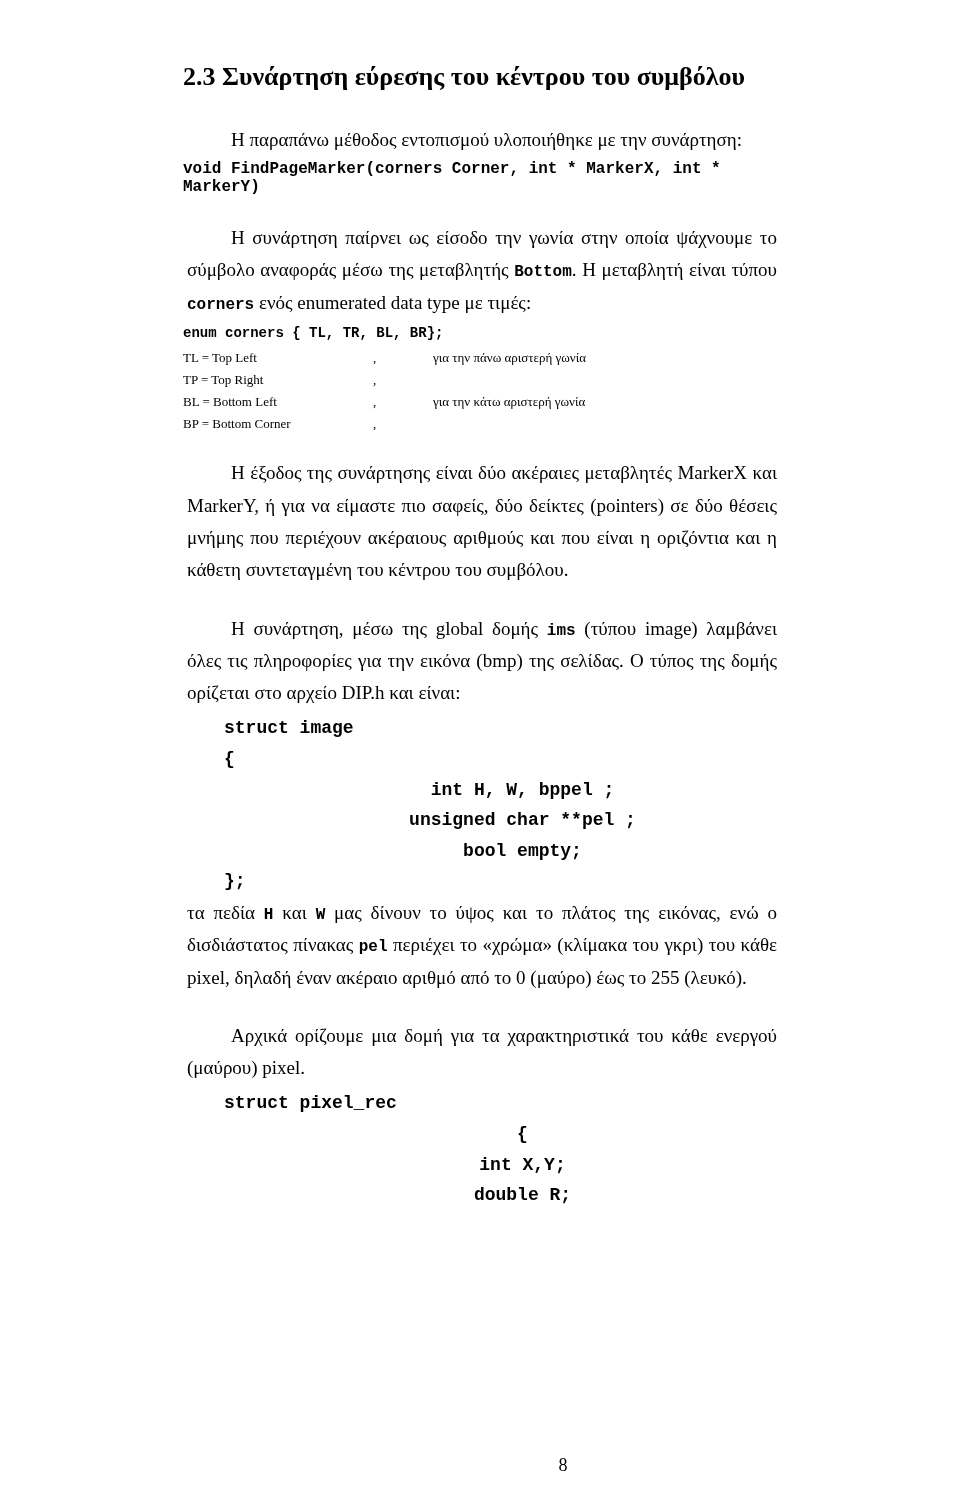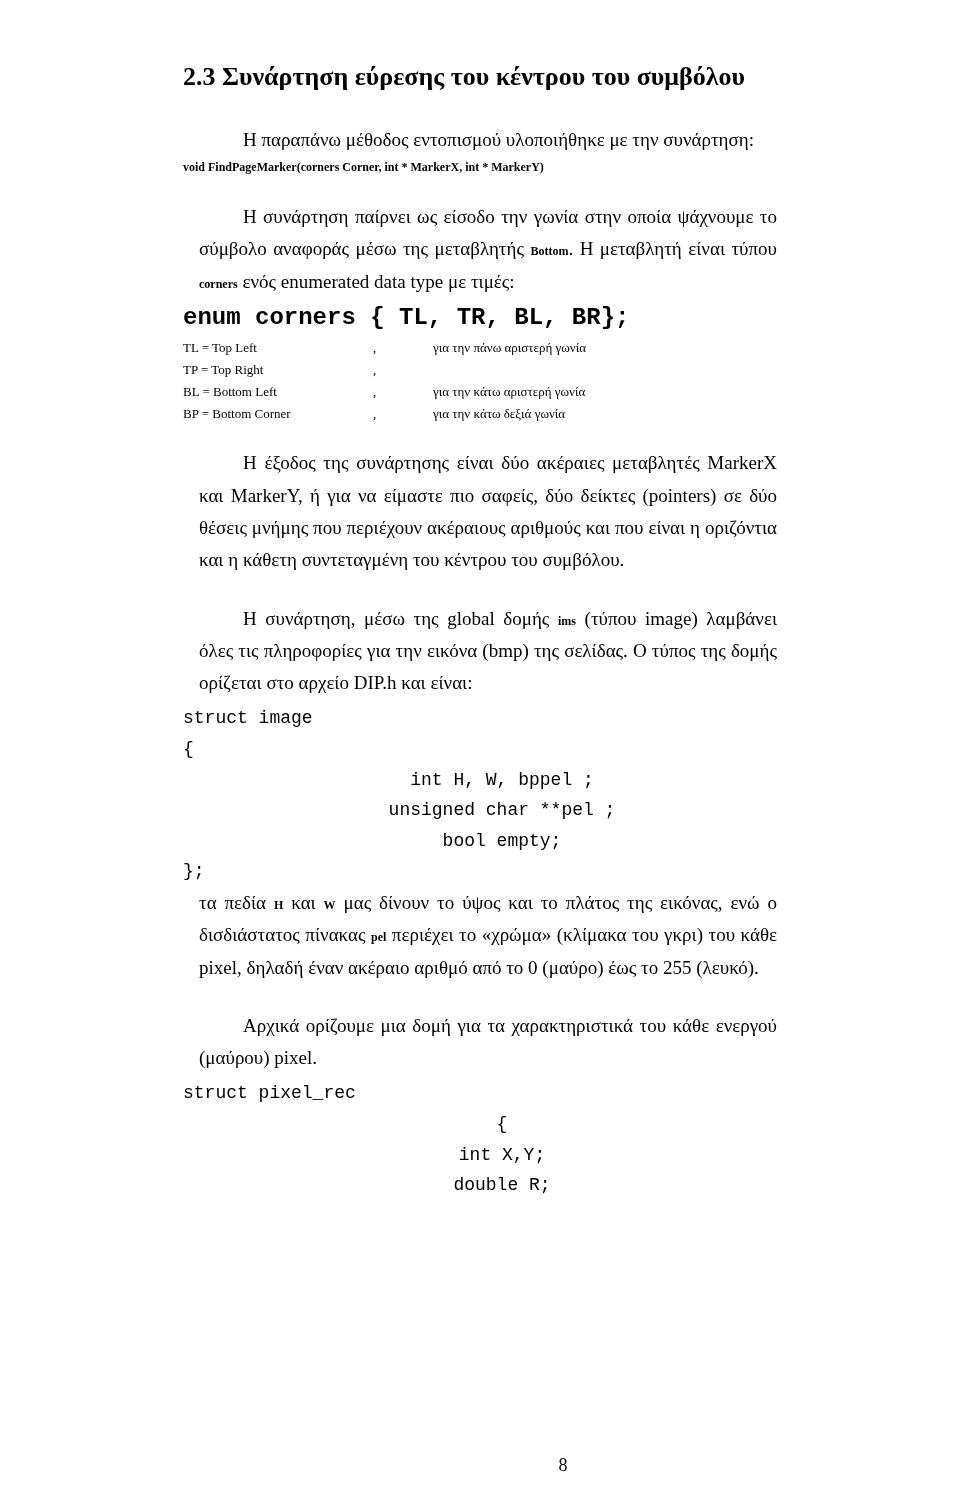--- a/index.html
+++ b/index.html
@@ -19,60 +19,61 @@
   }
   h2.section-title {
     font-size: 26px;
     font-weight: bold;
     margin: 0 0 30px 0;
     line-height: 1.3;
   }
   p.body {
     font-size: 19px;
     line-height: 1.7;
-    margin: 0 0 4px 16px;
+    margin: 0 0 4px 4px;
     text-align: justify;
     text-indent: 44px;
   }
   p.body.noindent {
     text-indent: 0;
   }
   .mono {
-    font-family: Liberation Serif, serif;
+    font-family: Liberation Mono, monospace;
     font-weight: bold;
-    font-size: 12px;
+    font-size: 16px;
   }
   .enum-line {
     font-family: "Courier New", Courier, monospace;
     font-weight: bold;
-    font-size: 24px;
+    font-size: 14px;
     margin: 6px 0;
   }
   .def-row {
     display: flex;
     font-size: 13px;
     line-height: 1.7;
   }
   .def-left {
     width: 190px;
     flex: 0 0 190px;
   }
   .def-comma {
     width: 60px;
     flex: 0 0 60px;
   }
   .def-right {
     flex: 1;
   }
   .code-block {
     font-family: "Courier New", Courier, monospace;
-    font-weight: normal;
+    font-weight: bold;
     font-size: 18px;
     line-height: 1.7;
     white-space: pre;
+    margin-left: 41px;
   }
   .code-indent {
     padding-left: 44px;
     text-align: center;
   }
   .spacer {
     height: 22px;
   }
   .pagenum {
     position: absolute;
@@ -110,21 +111,20 @@
     <div class="def-comma">,</div>
   </div>
   <div class="def-row">
     <div class="def-left">BL = Bottom Left</div>
     <div class="def-comma">,</div>
     <div class="def-right">για την κάτω αριστερή γωνία</div>
   </div>
   <div class="def-row">
     <div class="def-left">BP = Bottom Corner</div>
     <div class="def-comma">,</div>
-    <div class="def-right">για την κάτω δεξιά γωνία</div>
   </div>
 
   <div class="spacer"></div>
 
   <p class="body">Η έξοδος της συνάρτησης είναι δύο ακέραιες μεταβλητές MarkerX και MarkerY, ή για να είμαστε πιο σαφείς, δύο δείκτες (pointers) σε δύο θέσεις μνήμης που περιέχουν ακέραιους αριθμούς και που είναι η οριζόντια και η κάθετη συντεταγμένη του κέντρου του συμβόλου.</p>
 
   <div class="spacer"></div>
 
   <p class="body">
     <span>Η συνάρτηση, μέσω της global δομής </span><span class="mono">ims</span><span> (τύπου image) λαμβάνει όλες τις πληροφορίες για την εικόνα (bmp) της σελίδας. Ο τύπος της δομής ορίζεται στο αρχείο DIP.h και είναι:</span>

